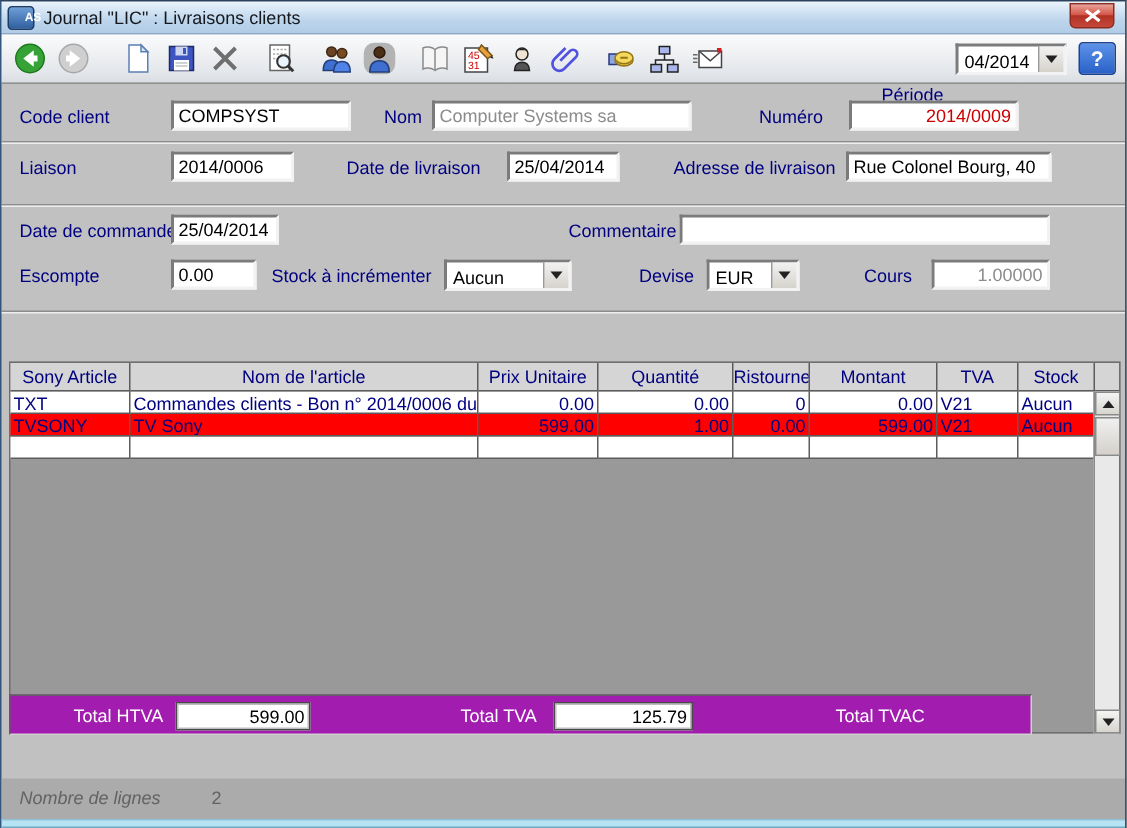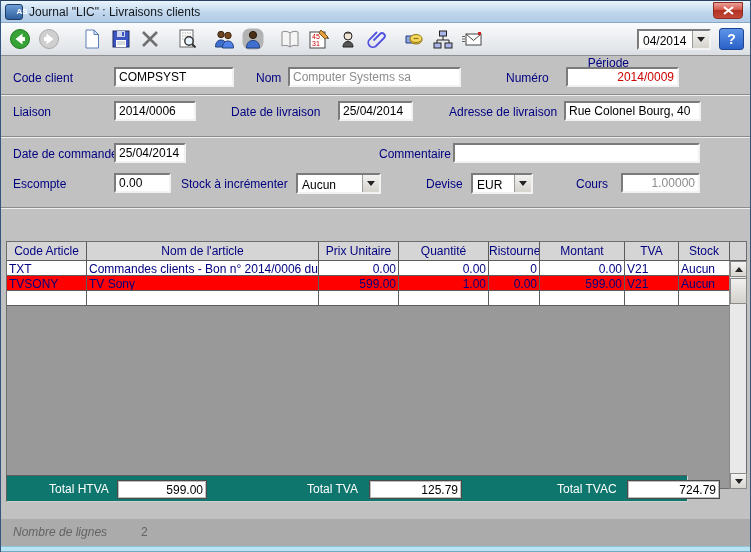--- a/index.html
+++ b/index.html
@@ -102,22 +102,22 @@
   }
   .sb-up{ top:0; } .sb-down{ bottom:0; }
   .sb-thumb { position:absolute; left:0; top:17px; width:17px; height:26px;
     background:linear-gradient(#f0f0f0,#d4d1ca); border:1px solid #8a8a8a; cursor:grab; }
   .tri { width:0; height:0; }
   .tri.up   { border-left:4px solid transparent; border-right:4px solid transparent; border-bottom:5px solid #222; }
   .tri.down { border-left:4px solid transparent; border-right:4px solid transparent; border-top:5px solid #222; }
 
   
   #totals {
-    position:absolute; left:5px; top:474px; width:682px; height:27px;
-    background:#0f766e; border:1px solid; border-color:#5e5e5e #d0d0d0 #d0d0d0 #5e5e5e;
+    position:absolute; left:5px; top:462px; width:682px; height:27px;
+    background:#a21caf; border:1px solid; border-color:#5e5e5e #d0d0d0 #d0d0d0 #5e5e5e;
   }
   .tot-lbl { position:absolute; top:6px; color:#fff; font-size:12px; }
   .tot-field { position:absolute; top:4px; height:19px; background:#fff;
     border:1px solid #4a4a4a; box-shadow:0 0 0 1px #bdbdbd inset;
     font-size:12px; color:#000; text-align:right; padding:0 3px; font-family:"Liberation Sans",sans-serif; }
   #statusbar { position:absolute; left:0; top:518px; width:100%; height:28px; background:#ababab; }
   .status-lbl { position:absolute; left:12px; top:6px; font-size:12px; font-style:italic; color:#636363; }
   .status-val { position:absolute; left:140px; top:6px; font-size:12px; color:#636363; }
   #bottom-edge { position:absolute; left:0; bottom:0; width:100%; height:6px;
     background:#b7e3f3; border-top:1px solid #8fc3d8; border-bottom:1px solid #6fa9c2; }
@@ -295,21 +295,21 @@
         <span class="tri down"></span>
       </span>
   </div>
   <span class="lbl" style="left:575px; top:176px;">Cours</span>
   <input class="field gray rt" style="left: 620px; top: 172px; width: 79px;" readonly="" value="1.00000">
 
   <div class="groove" style="top:206px;"></div>
 
   <div id="grid">
     <div class="g-hdr">
-      <div class="cell c0">Code Article</div>
+      <div class="cell c0">Sony Article</div>
       <div class="cell c1">Nom de l'article</div>
       <div class="cell c2">Prix Unitaire</div>
       <div class="cell c3">Quantité</div>
       <div class="cell c4">Ristourne</div>
       <div class="cell c5">Montant</div>
       <div class="cell c6">TVA</div>
       <div class="cell c7">Stock</div>
       <div class="hdr-spacer"></div>
     </div>
     <div class="g-row">
@@ -352,21 +352,20 @@
         </div>
     </div>
   </div>
 
   <div id="totals">
     <span class="tot-lbl" style="left:42px;">Total HTVA</span>
     <input class="tot-field" style="left: 110px; width: 90px;" readonly="" value="599.00">
     <span class="tot-lbl" style="left:300px;">Total TVA</span>
     <input class="tot-field" style="left: 362px; width: 93px;" readonly="" value="125.79">
     <span class="tot-lbl" style="left:550px;">Total TVAC</span>
-    <input class="tot-field" style="left: 620px; width: 93px;" readonly="" value="724.79">
   </div>
 
   <div id="statusbar">
     <span class="status-lbl">Nombre de lignes</span>
     <span class="status-val">2</span>
   </div>
 
   <div id="bottom-edge"></div>
 </div>
 

